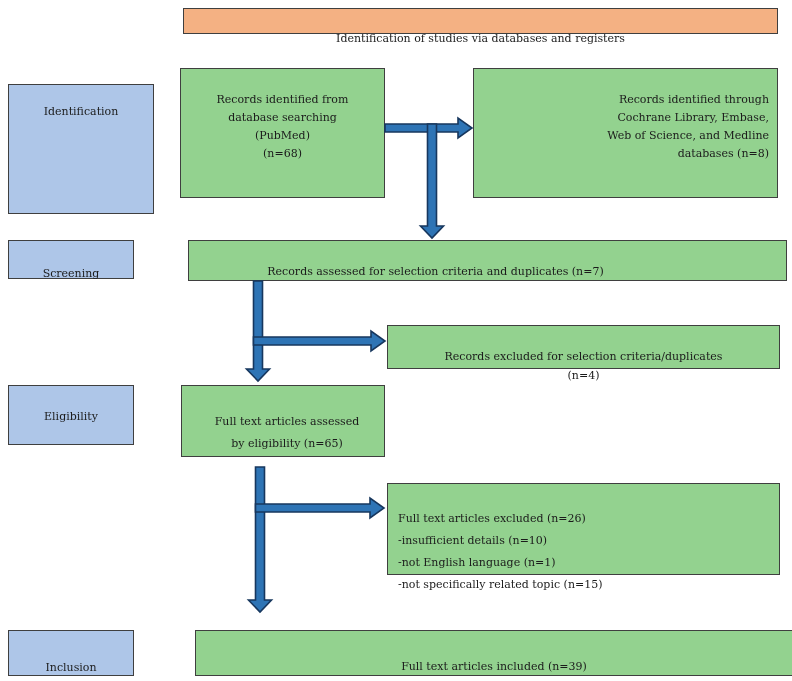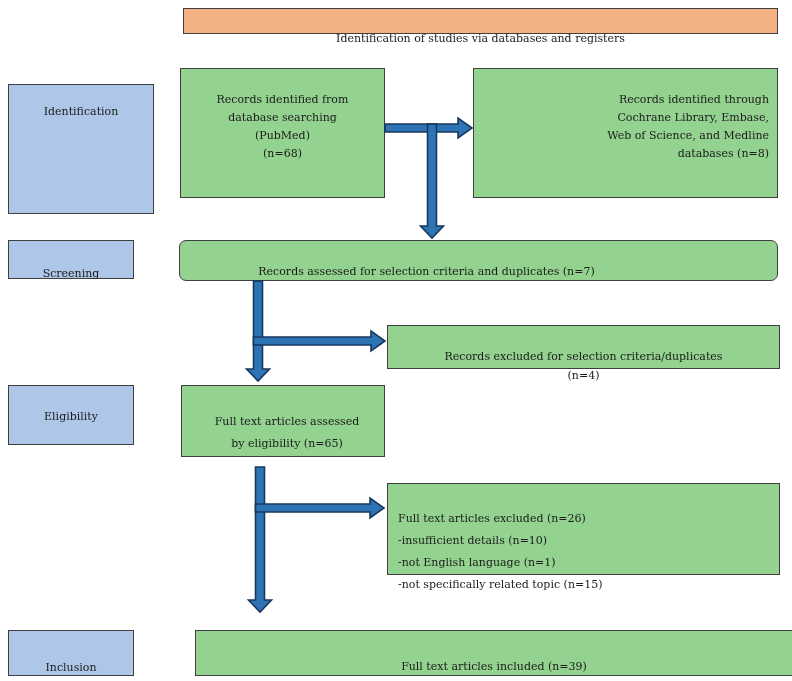--- a/index.html
+++ b/index.html
@@ -27,21 +27,21 @@
 
   
   .stg-ident{left:8px;top:84px;width:146px;height:130px;}
   .stg-scr  {left:8px;top:240px;width:126px;height:39px;padding-top:6px;}
   .stg-elig {left:8px;top:385px;width:126px;height:60px;padding-top:4px;}
   .stg-incl {left:8px;top:630px;width:126px;height:46px;padding-top:10px;}
 
   
   .g-pubmed {left:180px;top:68px;width:205px;height:130px;padding:4px 6px 0 6px;}
   .g-other  {left:473px;top:68px;width:305px;height:130px;padding:4px 8px 0 8px;text-align:right;}
-  .g-assess {left:179px;top:240px;width:599px;height:41px;padding:4px 112px 4px 8px;border-radius:7px;}
+  .g-assess {left:188px;top:240px;width:599px;height:41px;padding:4px 112px 4px 8px;}
   .g-excl1  {left:387px;top:325px;width:393px;height:44px;padding:2px 6px 0 6px;line-height:19px;}
   .g-ftassess{left:181px;top:385px;width:204px;height:72px;padding:3px 6px 0 14px;line-height:22px;}
   .g-ftexcl {left:387px;top:483px;width:393px;height:92px;padding:2px 6px 0 10px;line-height:22px;text-align:left;}
   .g-incl   {left:195px;top:630px;width:598px;height:46px;padding-top:9px;}
 </style>
 </head>
 <body>
 
 <div class="page">
 

